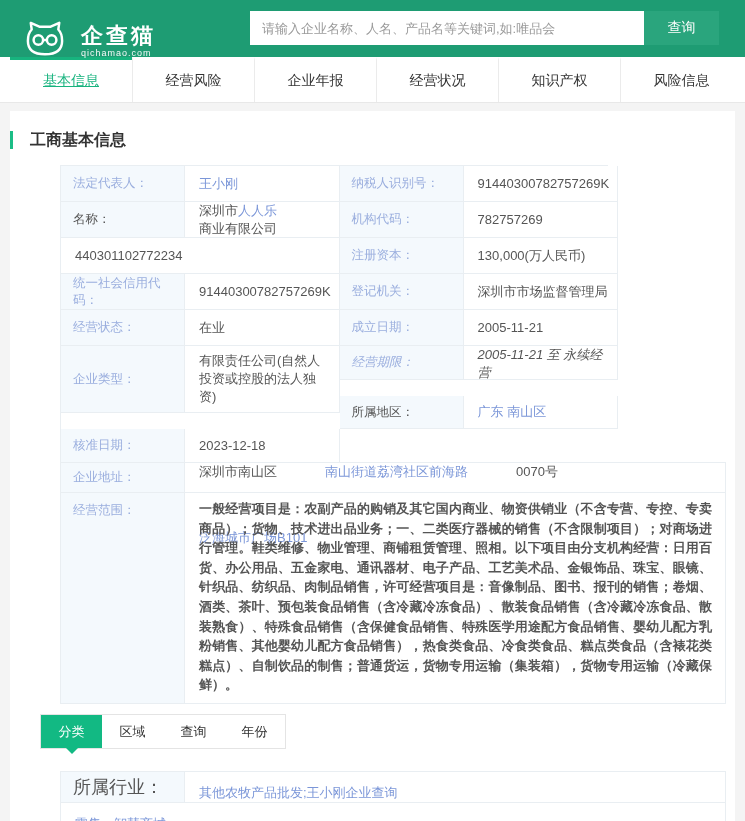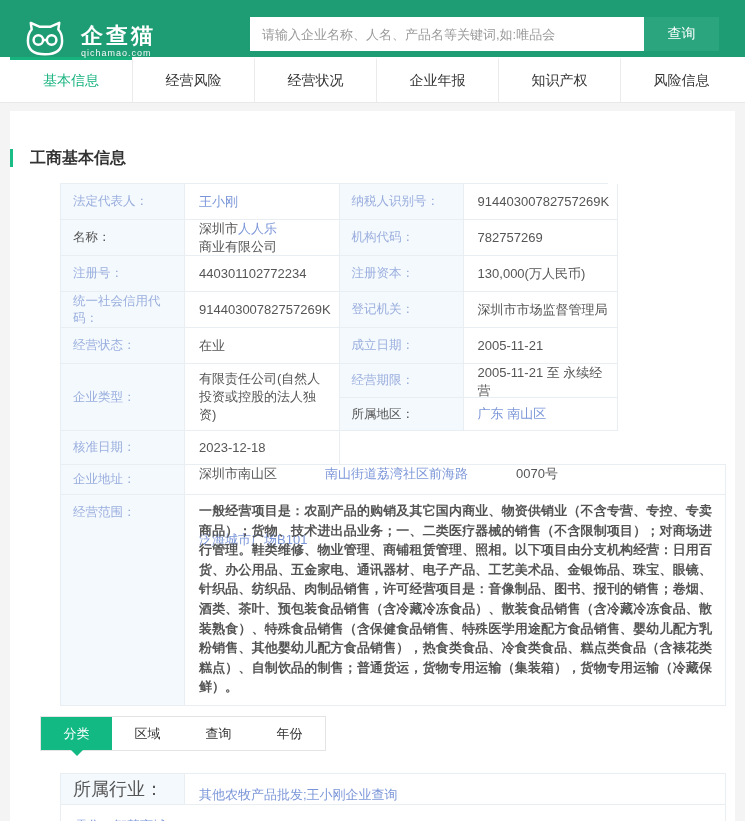--- a/index.html
+++ b/index.html
@@ -3,58 +3,58 @@
 <meta charset="utf-8">
 <style>
   * { box-sizing: border-box; margin: 0; padding: 0; }
   html,body { width: 745px; background: #f4f4f4; font-family: "Liberation Sans", sans-serif; }
 
   
   .topbar { position: relative; height: 57px; background: #1e9c73; }
   .logo { position: absolute; left: 24px; top: 20px; display: flex; align-items: center; gap: 15px; color: #fff; cursor: pointer; }
   .logo-text .t1 { font-size: 22px; font-weight: bold; letter-spacing: 3px; line-height: 24px; }
   .logo-text .t2 { font-size: 9px; letter-spacing: 1px; opacity: .95; }
-  .searchbox { position: absolute; left: 250px; top: 11px; display: flex; margin-top: 6px; }
+  .searchbox { position: absolute; left: 250px; top: 11px; display: flex; }
   .searchbox input { width: 394px; height: 34px; border: none; outline: none; padding: 0 12px; font-size: 13px; color: #333; font-family: "Liberation Sans", sans-serif; }
   .searchbox input::placeholder { color: #9a9a9a; }
   .searchbox button { width: 75px; height: 34px; border: none; background: #2aa57d; color: #fff; font-size: 14px; cursor: pointer; font-family: "Liberation Sans", sans-serif; }
 
   
   .nav { display: flex; height: 46px; background: #fff; padding-left: 10px; border-bottom: 1px solid #e8e8e8; overflow: hidden; }
   .nav-tab { width: 122px; flex: 0 0 122px; text-align: center; line-height: 41px; font-size: 14px; color: #333; border-top: 3px solid transparent; border-left: 1px solid #ebebeb; cursor: pointer; }
-  .nav-tab:first-child { border-left: none; }
+  .nav-tab:first-child { border-left: none; text-decoration: underline; }
   .nav-tab.active { color: #17b37e; border-top-color: #17b37e; }
 
   
   .card { margin: 8px 10px 3px; background: #fff; padding: 20px 20px 14px; }
-  .section-title { position: relative; margin: 18px 0 16px -20px; border-left: 3px solid #1bbd86; padding-left: 17px; font-size: 16px; font-weight: bold; color: #333; line-height: 18px; }
+  .section-title { position: relative; margin: 0 0 16px -20px; border-left: 3px solid #1bbd86; padding-left: 17px; font-size: 16px; font-weight: bold; color: #333; line-height: 18px; }
 
   
   .info { display: flex; margin-left: 30px; width: 548px; border-top: 1px solid #e9eef2; border-left: 1px solid #e9eef2; font-size: 13px; }
   .istack { width: 333px; }
   .irow { display: flex; }
   .irow .lbl { width: 124px; flex: 0 0 124px; background: #f4f9fd; color: #9aaede; font-size: 12.5px; padding: 0 4px 0 12px; display: flex; align-items: center; border-right: 1px solid #e9eef2; border-bottom: 1px solid #e9eef2; }
   .irow .val { flex: 1; color: #555; padding: 0 8px 0 14px; display: flex; align-items: center; flex-wrap: wrap; border-right: 1px solid #e9eef2; border-bottom: 1px solid #e9eef2; line-height: 18px; }
   .irow.nb .lbl, .irow.nb .val { border-bottom: none; }
   .lbl.dark { color: #555; }
-  .h36 { height: 36px; } .h34 { height: 34px; } .h33 { height: 33px; } .h67 { height: 67px; }
+  .h36 { height: 36px; } .h34 { height: 34px; font-style: italic; } .h33 { height: 33px; margin-top: 16px; } .h67 { height: 67px; }
   a.lk { color: #7b96d8; text-decoration: none; cursor: pointer; }
 
   
   .frow { display: flex; margin-left: 30px; width: 666px; border-left: 1px solid #e9eef2; font-size: 13px; }
   .frow .lbl { width: 124px; flex: 0 0 124px; background: #f4f9fd; color: #9aaede; font-size: 12.5px; padding: 0 4px 0 12px; border-right: 1px solid #e9eef2; border-bottom: 1px solid #e9eef2; display: flex; align-items: center; }
   .frow .val { flex: 1; color: #555; padding: 0 14px; border-right: 1px solid #e9eef2; border-bottom: 1px solid #e9eef2; display: flex; align-items: center; flex-wrap: wrap; gap: 48px; }
   .frow.addr { border-top: 1px solid #e9eef2; }
   .frow.addr .lbl, .frow.addr .val { height: 30px; }
   .frow.scope .lbl { align-items: flex-start; padding-top: 9px; }
   .frow.scope .val { display: block; padding: 6px 13px 8px 14px; line-height: 19.6px; text-align: justify; font-weight: bold; }
 
   
   .subtabs { display: inline-flex; margin: 10px 0 0 10px; border: 1px solid #e4e4e4; position: relative; background: #fff; }
-  .subtab { width: 71px; height: 33px; line-height: 33px; text-align: center; font-size: 13px; color: #333; cursor: pointer; position: relative; }
+  .subtab { width: 61px; height: 33px; line-height: 33px; text-align: center; font-size: 13px; color: #333; cursor: pointer; position: relative; }
   .subtab.active { background: #12b983; color: #fff; }
   .subtab .ptr { position: absolute; bottom: -6px; left: 50%; margin-left: -6px; width: 0; height: 0; border-left: 6px solid transparent; border-right: 6px solid transparent; border-top: 6px solid #12b983; }
 
   
   .tags { margin: 22px 0 6px 30px; width: 666px; border: 1px solid #e9eef2; border-bottom: none; font-size: 13px; }
   .trow { display: flex; height: 31px; border-bottom: 1px solid #e9eef2; }
   .trow .lbl { width: 124px; flex: 0 0 124px; background: #f4f9fd; color: #555; font-size: 18px; padding-left: 12px; display: flex; align-items: center; border-right: 1px solid #e9eef2; }
   .trow .val { flex: 1; padding-left: 14px; display: flex; align-items: center; margin-top: 12px; }
 </style>
 </head>
@@ -77,22 +77,22 @@
   </div>
   <div class="searchbox">
     <input type="text" placeholder="请输入企业名称、人名、产品名等关键词,如:唯品会" style="">
     <button>查询</button>
   </div>
 </header>
 
 <nav class="nav">
   <div class="nav-tab active">基本信息</div>
   <div class="nav-tab">经营风险</div>
+  <div class="nav-tab">企业年报</div>
   <div class="nav-tab">经营状况</div>
-  <div class="nav-tab">企业年报</div>
   <div class="nav-tab">知识产权</div>
   <div class="nav-tab">风险信息</div>
 </nav>
 
 <main class="card">
   <h2 class="section-title">工商基本信息</h2>
 
   <div class="info">
 
     <div class="istack">
@@ -104,21 +104,20 @@
       </div>
       <div class="irow h36">
         <div class="lbl dark">名称：</div>
         <div class="val">
             <span>深圳市</span>
             <a class="lk">人人乐</a>
             <span>商业有限公司</span>
           </div>
       </div>
       <div class="irow h36">
-        <div class="lbl">注册号：</div>
         <div class="val">440301102772234</div>
       </div>
       <div class="irow h36">
         <div class="lbl">统一社会信用代码：</div>
         <div class="val">91440300782757269K</div>
       </div>
       <div class="irow h36">
         <div class="lbl">经营状态：</div>
         <div class="val">在业</div>
       </div>

